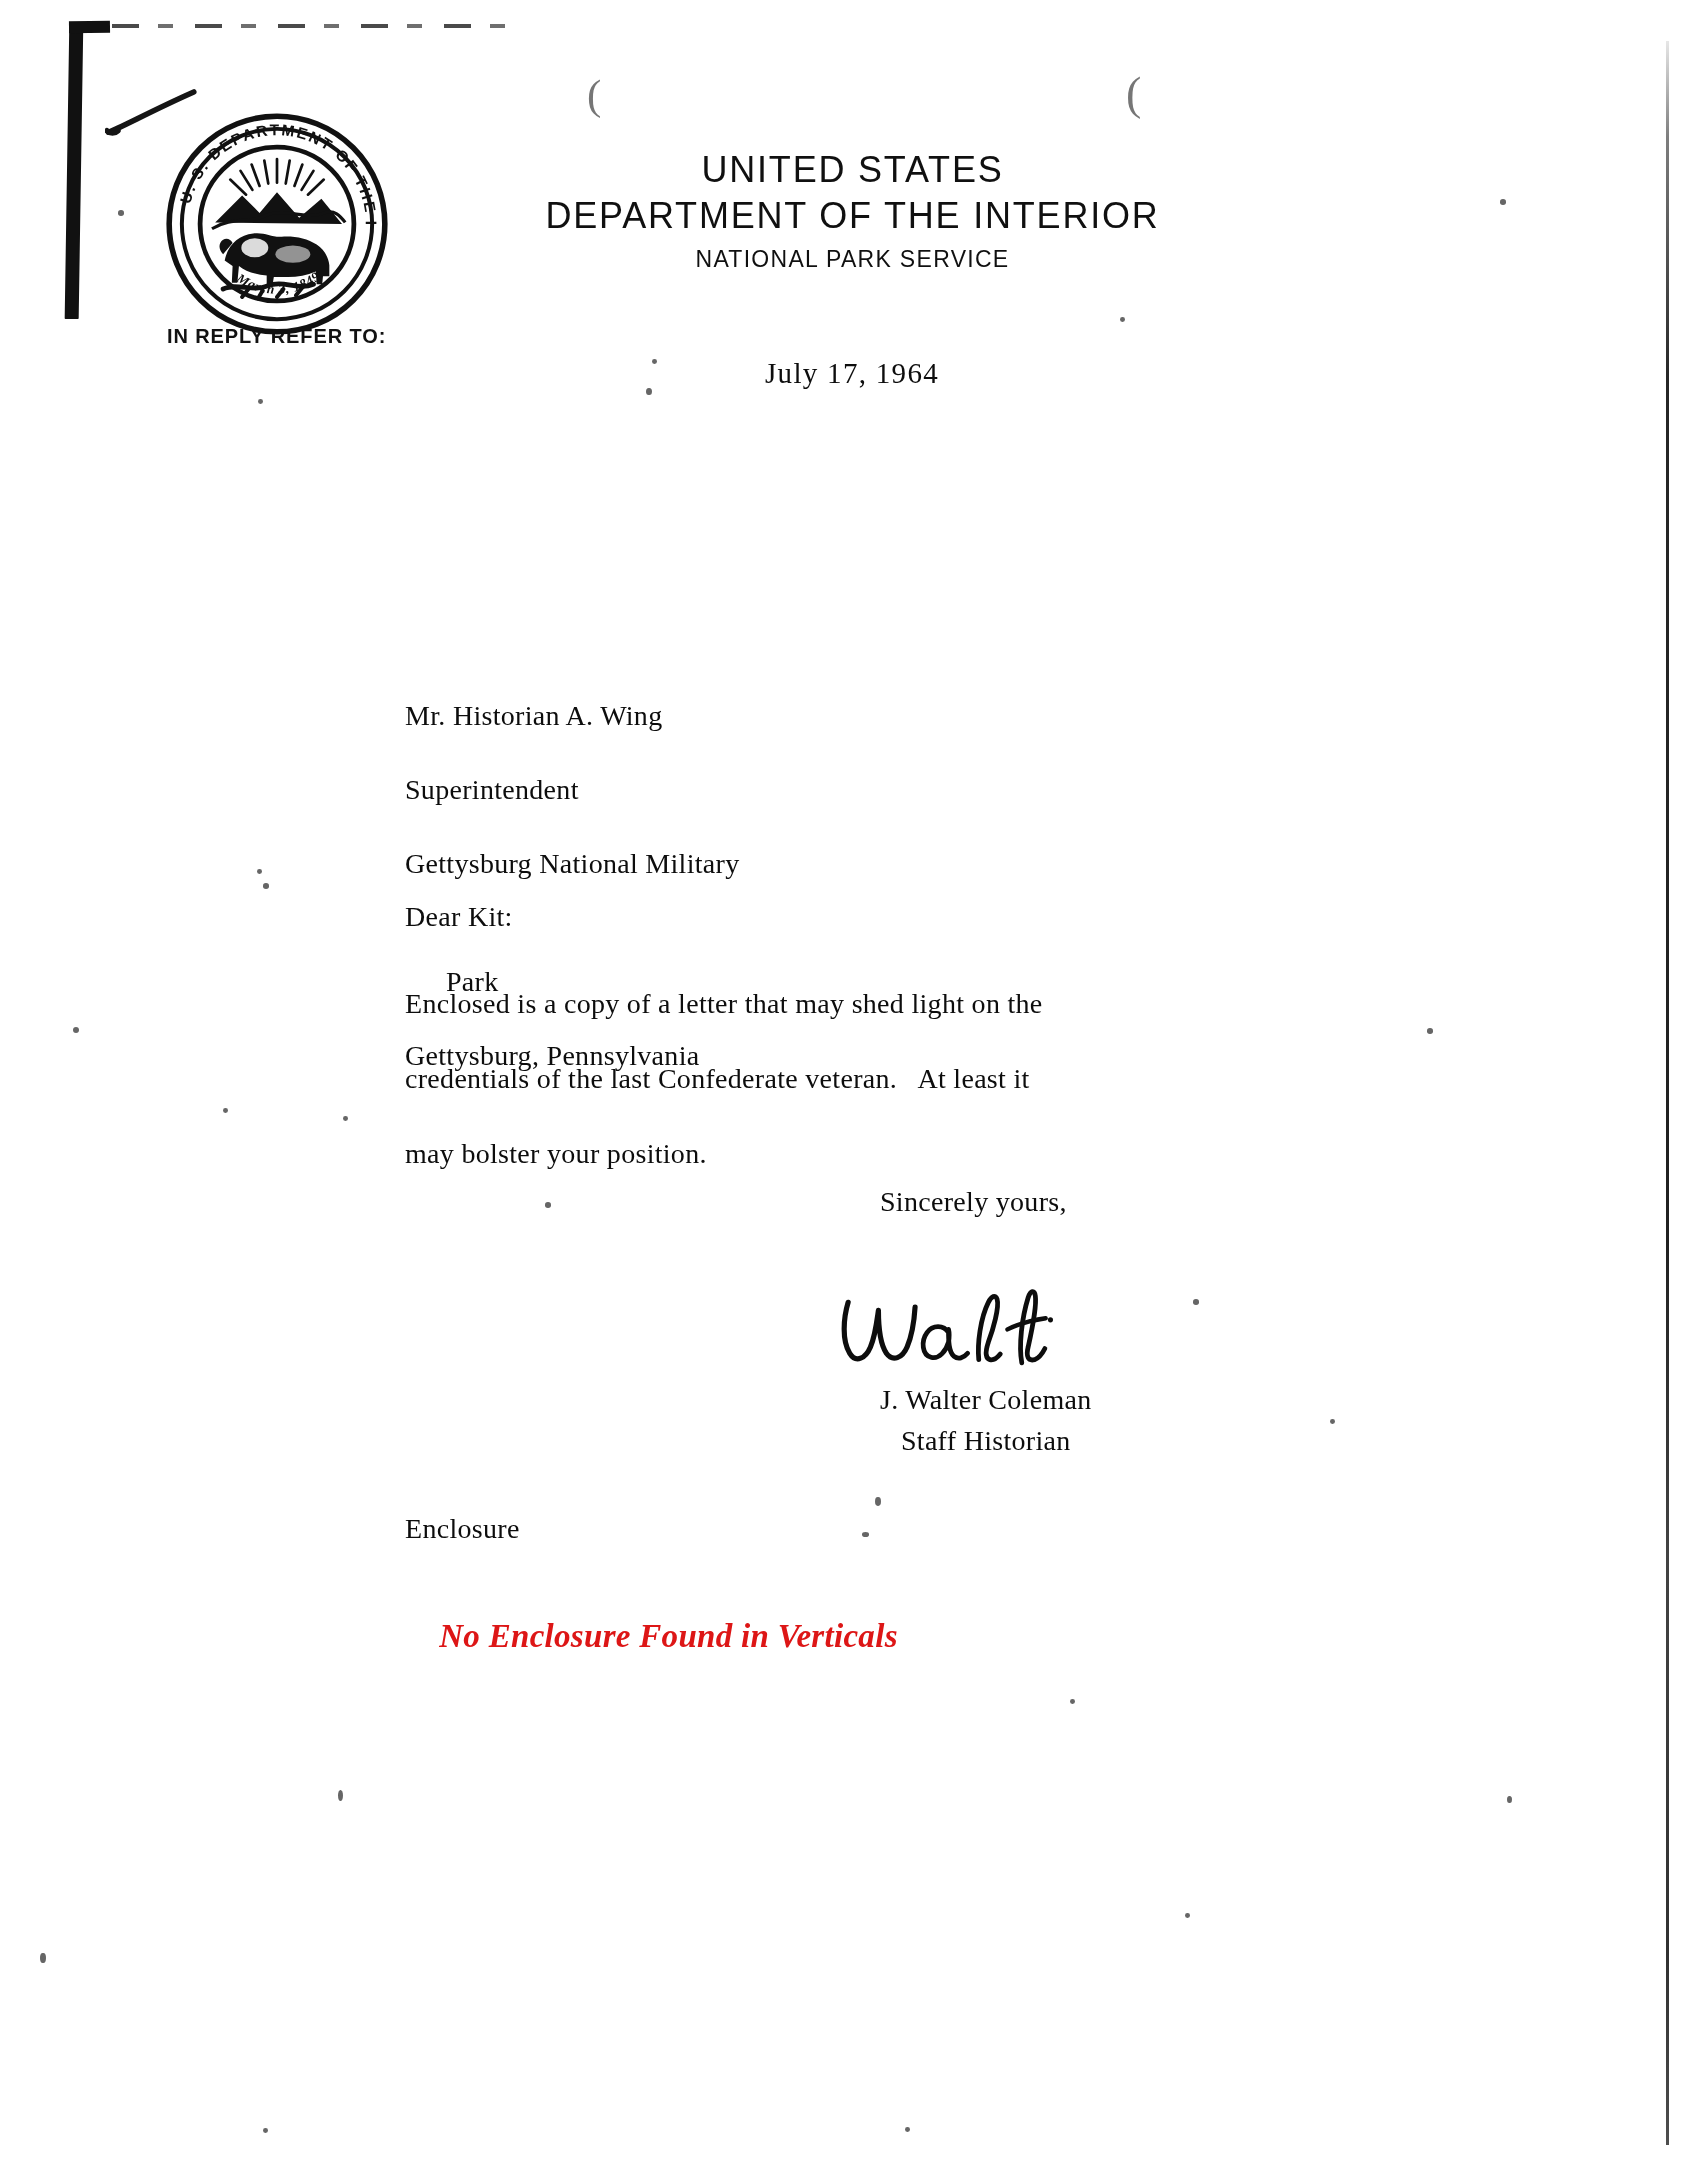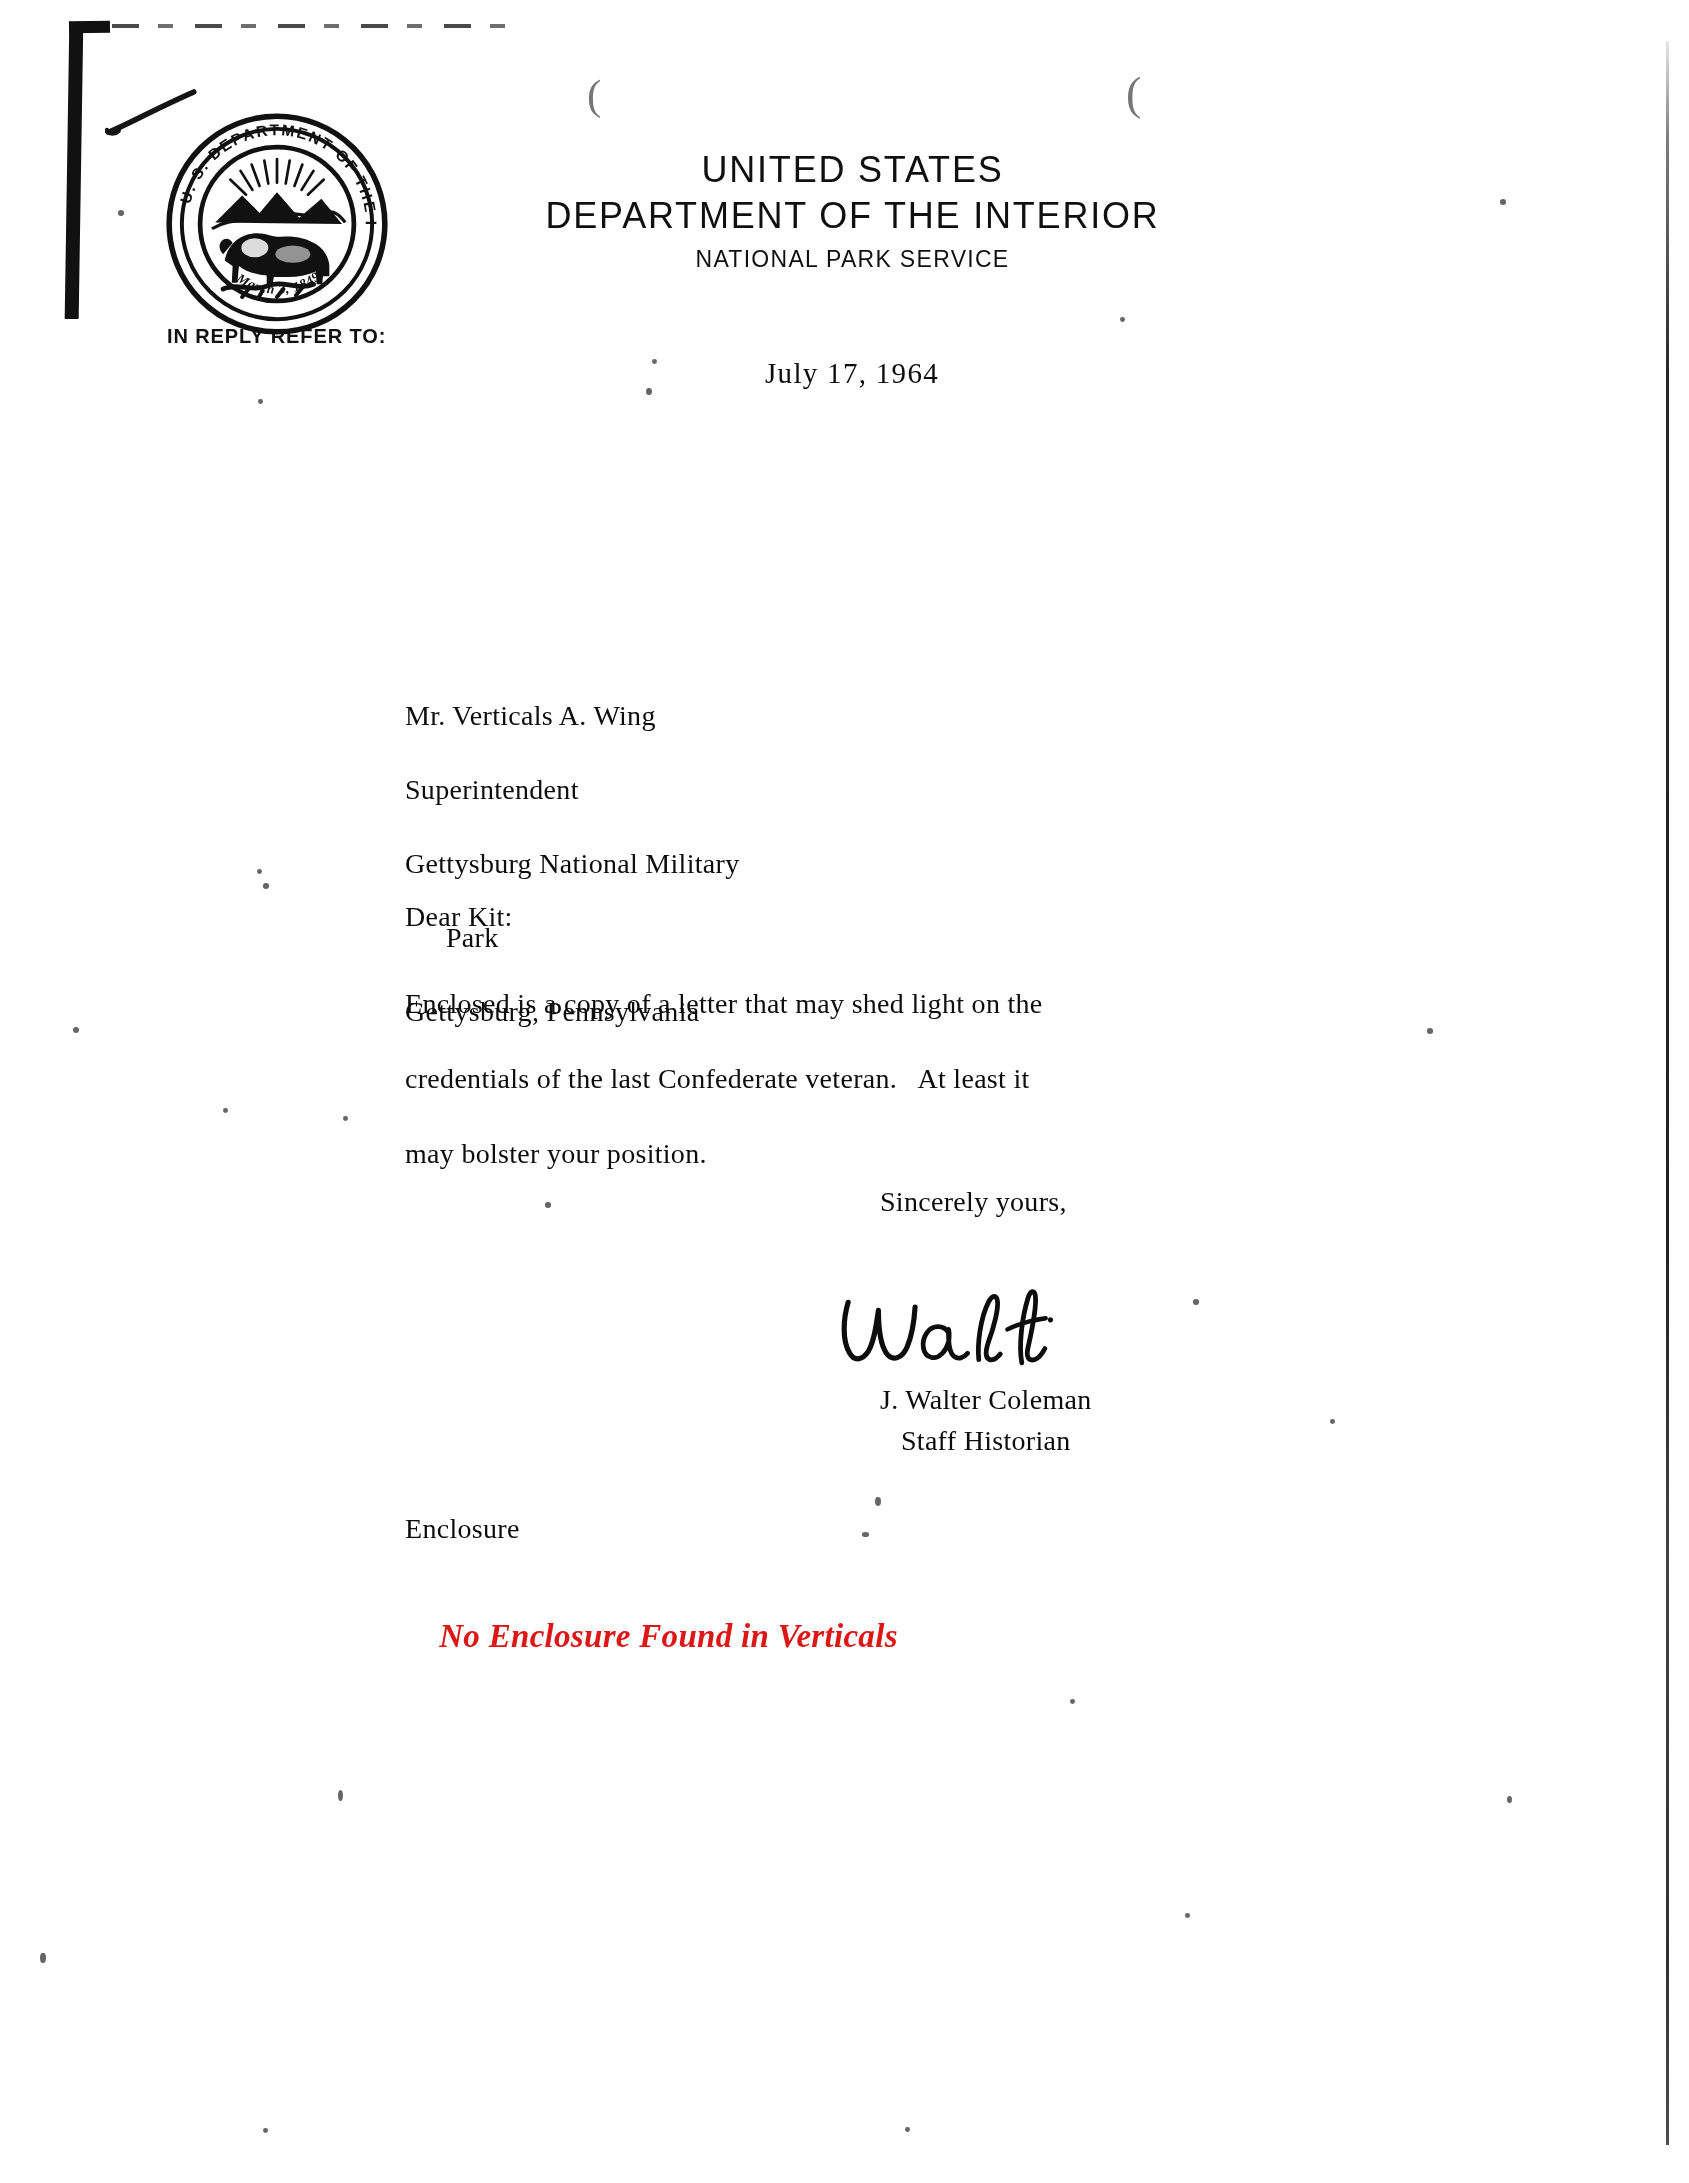--- a/index.html
+++ b/index.html
@@ -135,21 +135,21 @@
     letter-spacing: 0.3px;
   }
 
   #recipient-address {
     position: absolute;
     left: 405px; top: 660px;
     line-height: 37px;
     white-space: pre-line;
   }
   #recipient-address .addr-line { display: block; }
-  #recipient-address .addr-indent { padding-left: 41px; }
+  #recipient-address .addr-indent { padding-left: 41px; margin-top: 44px; }
 
   #salutation {
     position: absolute;
     left: 405px; top: 886px; margin-top: 15px;
   }
 
   #body-paragraph {
     position: absolute;
     left: 405px; top: 966px;
     width: 869px;
@@ -284,21 +284,21 @@
 
   <div id="letterhead">
     <div class="lh-line1">UNITED STATES</div>
     <div class="lh-line2">DEPARTMENT OF THE INTERIOR</div>
     <div class="lh-line3">NATIONAL PARK SERVICE</div>
   </div>
 
   <div id="letter-date" class="typed" style="color: rgb(13, 13, 13);">July 17, 1964</div>
 
   <div id="recipient-address" class="typed" style="color: rgb(13, 13, 13);">
-    <span class="addr-line">Mr. Verticals A. Wing</span>
+    <span class="addr-line">Mr. Historian A. Wing</span>
     <span class="addr-line">Superintendent</span>
     <span class="addr-line">Gettysburg National Military</span>
     <span class="addr-line addr-indent">Park</span>
     <span class="addr-line">Gettysburg,  Pennsylvania</span>
   </div>
 
   <div id="salutation" class="typed" style="color: rgb(13, 13, 13);">Dear Kit:</div>
 
   <div id="body-paragraph" class="typed" style="color: rgb(13, 13, 13);">
     <span class="body-line">Enclosed is a copy of a letter that may shed light on the</span>

